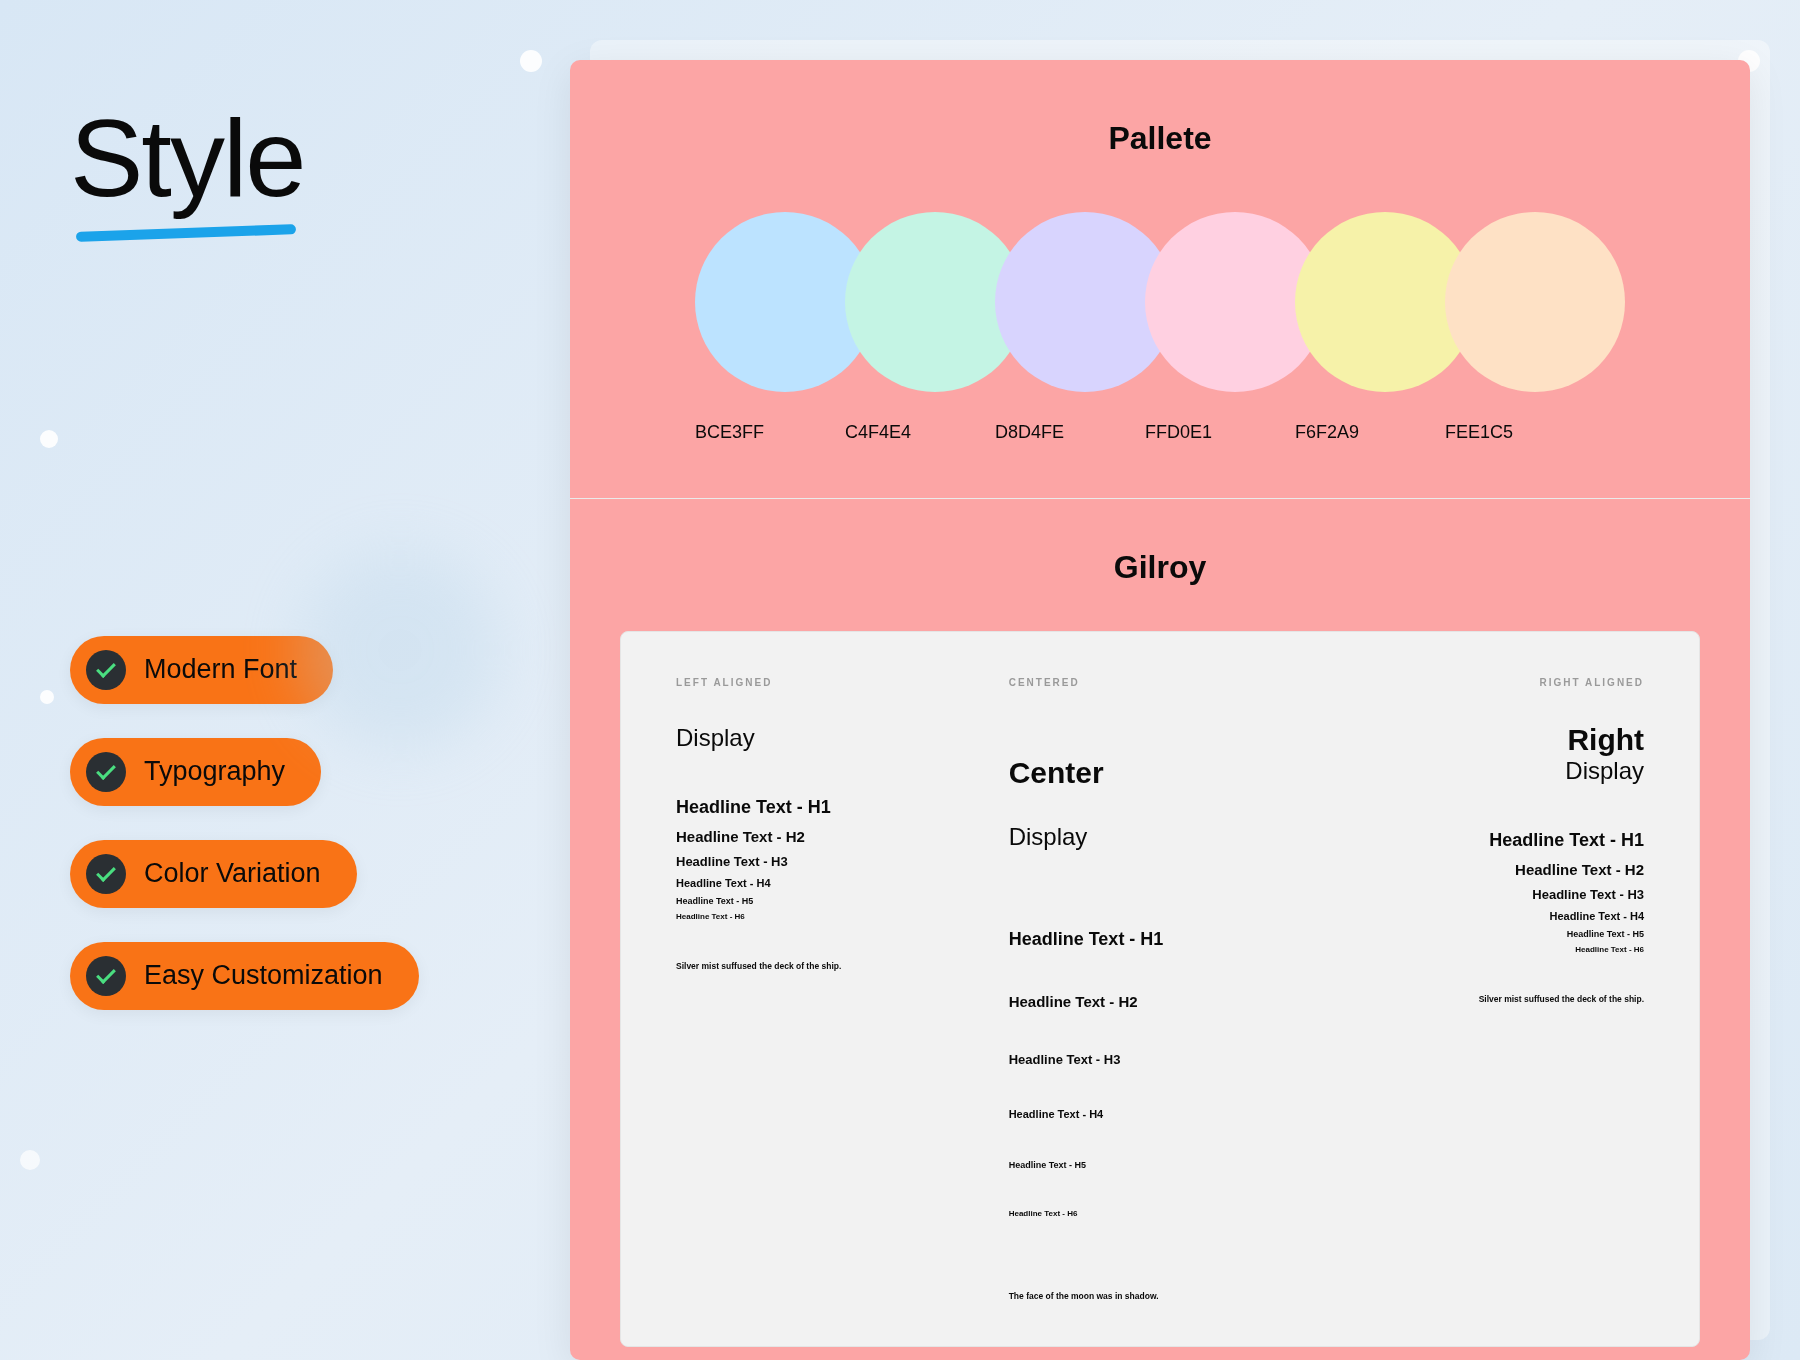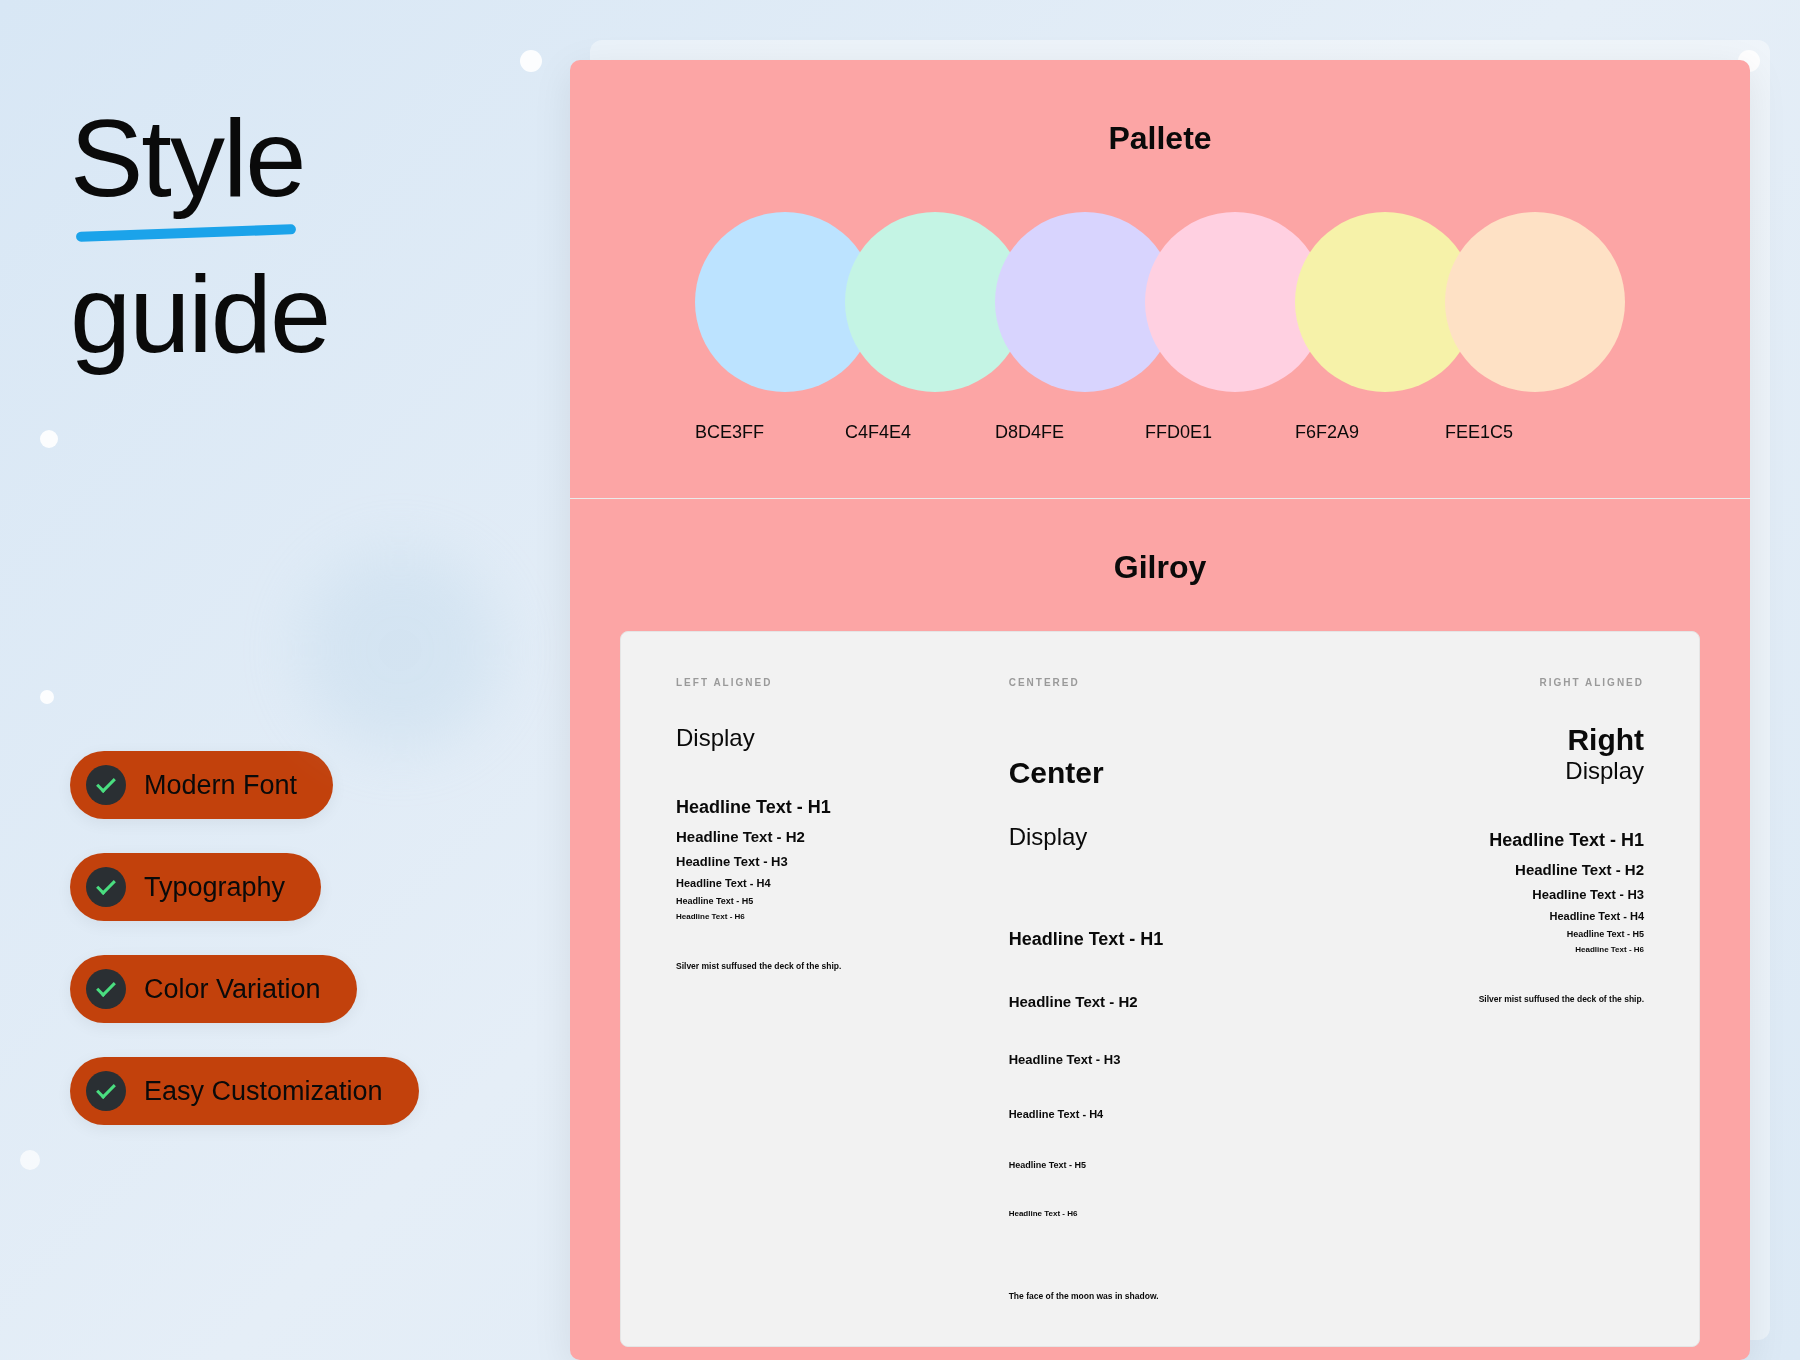--- a/index.html
+++ b/index.html
@@ -21,21 +21,21 @@
     .blur { position: absolute; border-radius: 50%; filter: blur(30px); opacity: 0.3; }
     .blur1 { width: 200px; height: 200px; background: #b8d4e8; top: 550px; left: 300px; }
 
     .container { display: flex; height: 100%; padding: 60px 50px 0 70px; gap: 50px; }
     .left { width: 450px; display: flex; flex-direction: column; }
     .title-block { margin-top: 40px; }
     .title-word { font-size: 110px; font-weight: 400; color: #0a0a0a; line-height: 1.05; letter-spacing: -2px; }
     .underline { width: 220px; height: 10px; background: #1ba3ea; border-radius: 50px; margin: 12px 0 18px 6px; transform: rotate(-2deg); }
 
     .features { margin-top: 380px; display: flex; flex-direction: column; gap: 34px; }
-    .pill { display: inline-flex; align-items: center; gap: 18px; background: #c2410c; border-radius: 60px; padding: 14px 36px 14px 16px; box-shadow: 0 4px 16px rgba(0,0,0,0.06); width: fit-content; }
+    .pill { display: inline-flex; align-items: center; gap: 18px; background: #f97316; border-radius: 60px; padding: 14px 36px 14px 16px; box-shadow: 0 4px 16px rgba(0,0,0,0.06); width: fit-content; }
     .pill-icon { width: 40px; height: 40px; border-radius: 50%; background: #2a2f33; display: flex; align-items: center; justify-content: center; flex-shrink: 0; }
     .check { width: 18px; height: 10px; border-left: 3px solid #4ade80; border-bottom: 3px solid #4ade80; transform: rotate(-45deg); margin-top: -4px; }
     .pill-label { font-size: 27px; font-weight: 400; color: #0a0a0a; }
 
     .right { flex: 1; position: relative; }
     .card-shadow { position: absolute; top: -20px; left: 20px; right: -20px; height: 100%; background: rgba(255,255,255,0.4); border-radius: 12px; }
     .card { position: relative; background: #fca5a5; border-radius: 10px; width: 100%; height: 100%; overflow: hidden; box-shadow: 0 10px 40px rgba(0,0,0,0.08); }
 
     .palette-section { padding: 60px 50px 55px; border-bottom: 1px solid #eaeaea; }
     .section-title { text-align: center; font-size: 32px; font-weight: 700; color: #0a0a0a; margin-bottom: 55px; }
@@ -72,21 +72,20 @@
   <div class="dot dot4"></div>
   <div class="dot dot5"></div>
   <div class="blur blur1"></div>
 </div>
 
 <div class="container">
   <div class="left">
     <div class="title-block">
       <div class="title-word">Style</div>
       <div class="underline"></div>
-      <div class="title-word">guide</div>
     </div>
     <div class="features">
       <div class="pill">
         <div class="pill-icon">
             <div class="check"></div>
           </div>
         <div class="pill-label">Modern Font</div>
       </div>
       <div class="pill">
         <div class="pill-icon">

